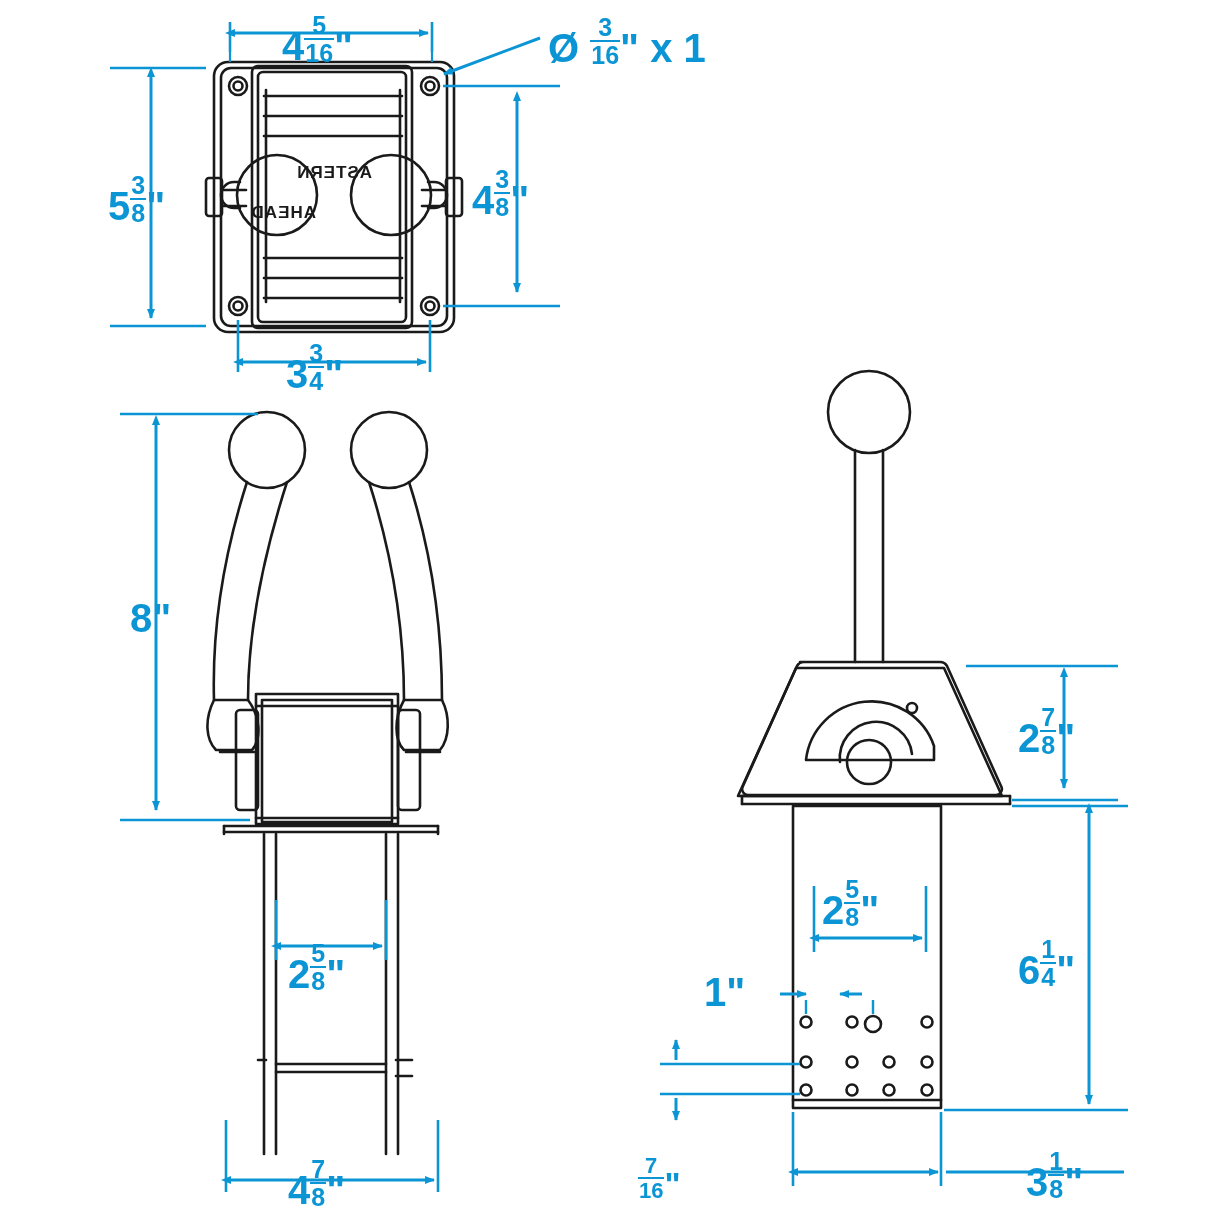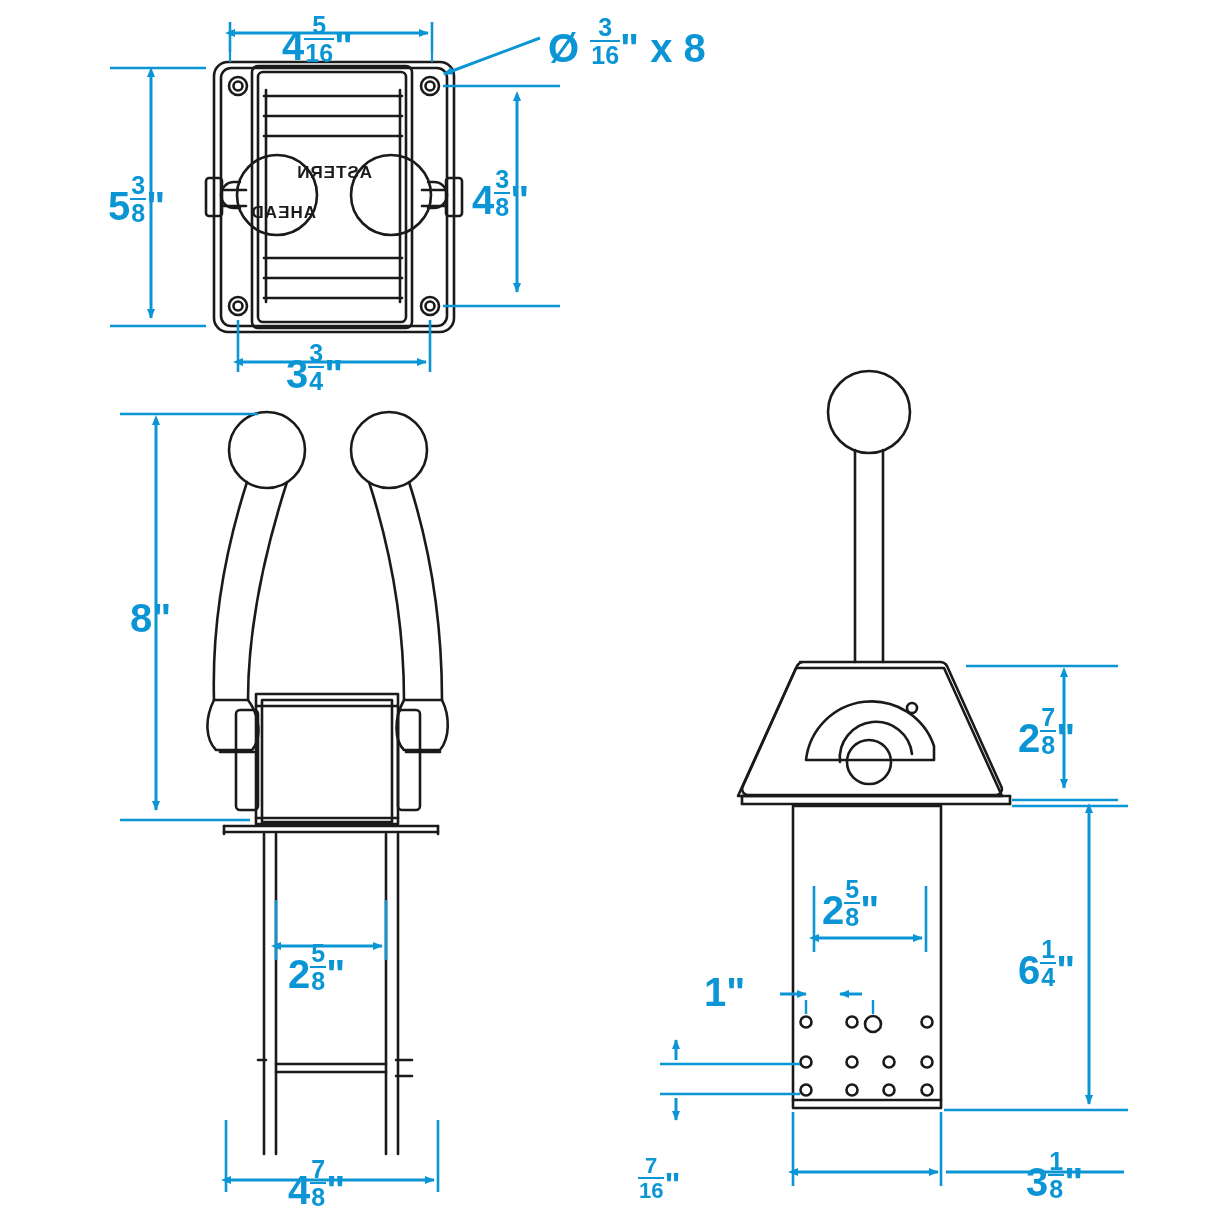--- a/index.html
+++ b/index.html
@@ -256,21 +256,21 @@
       <path d="M941,1112 V1186" stroke-width="2.6"></path>
       <path d="M946,1172 H1124" stroke-width="3"></path>
     </g>
   </svg>
 
   <div class="dim-label" style="left:282px; top:14px;">
     <span class="whole">4</span><span class="frac"><span class="num">5</span><span class="den">16</span></span><span class="inch">"</span>
   </div>
 
   <div class="dim-label" style="left:548px; top:16px;">
-    <span class="whole">Ø</span><span class="whole">&nbsp;</span><span class="frac"><span class="num">3</span><span class="den">16</span></span><span class="inch">"</span><span class="whole">&nbsp;</span><span class="whole">x 8</span>
+    <span class="whole">Ø</span><span class="whole">&nbsp;</span><span class="frac"><span class="num">3</span><span class="den">16</span></span><span class="inch">"</span><span class="whole">&nbsp;</span><span class="whole">x 1</span>
   </div>
 
   <div class="dim-label" style="left:108px; top:174px;">
     <span class="whole">5</span><span class="frac"><span class="num">3</span><span class="den">8</span></span><span class="inch">"</span>
   </div>
 
   <div class="dim-label" style="left:472px; top:168px;">
     <span class="whole">4</span><span class="frac"><span class="num">3</span><span class="den">8</span></span><span class="inch">"</span>
   </div>
 

